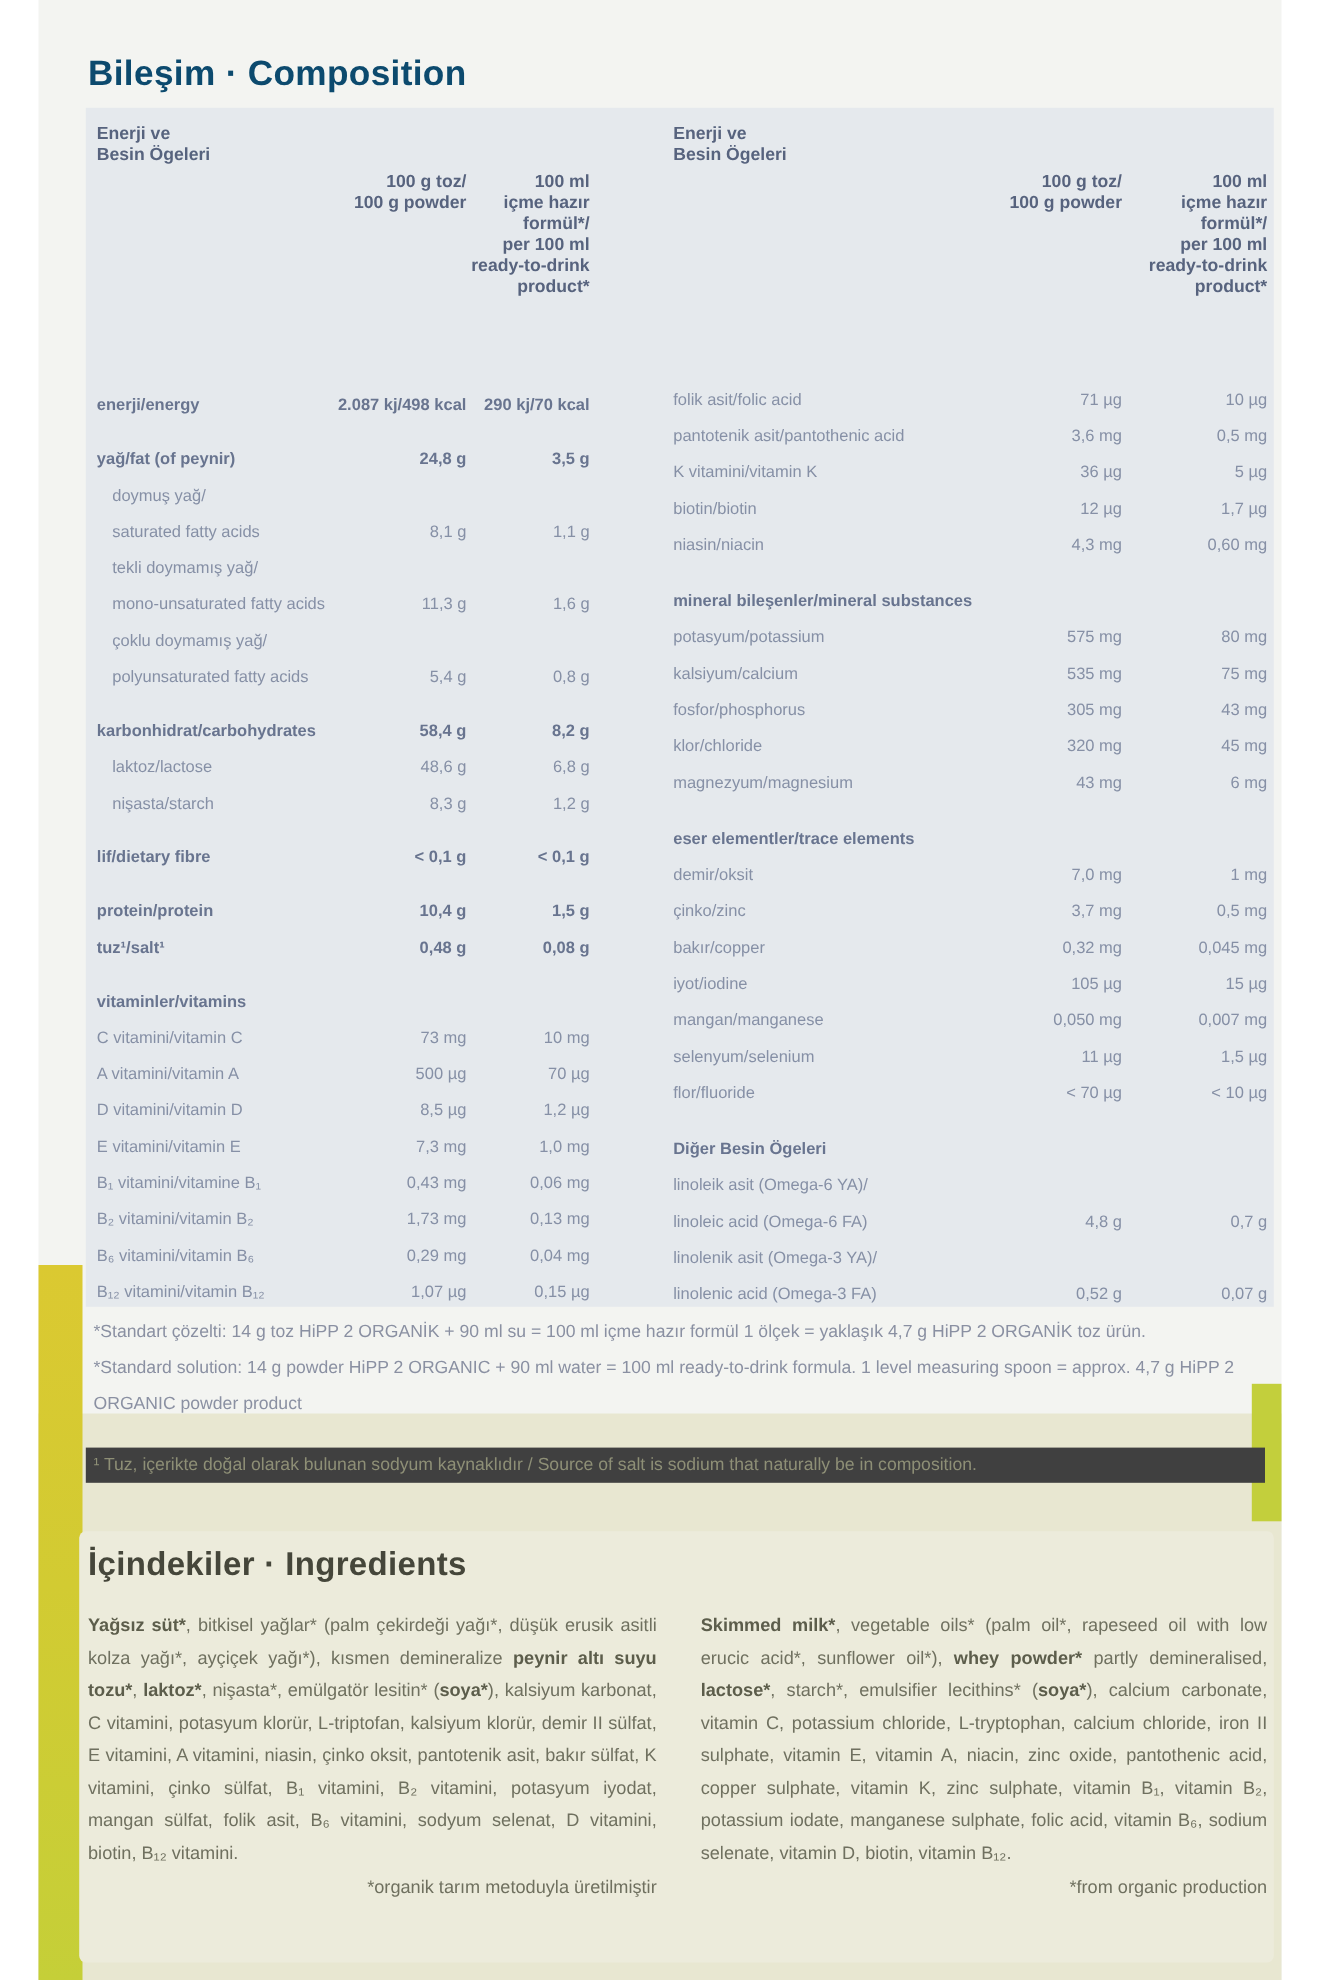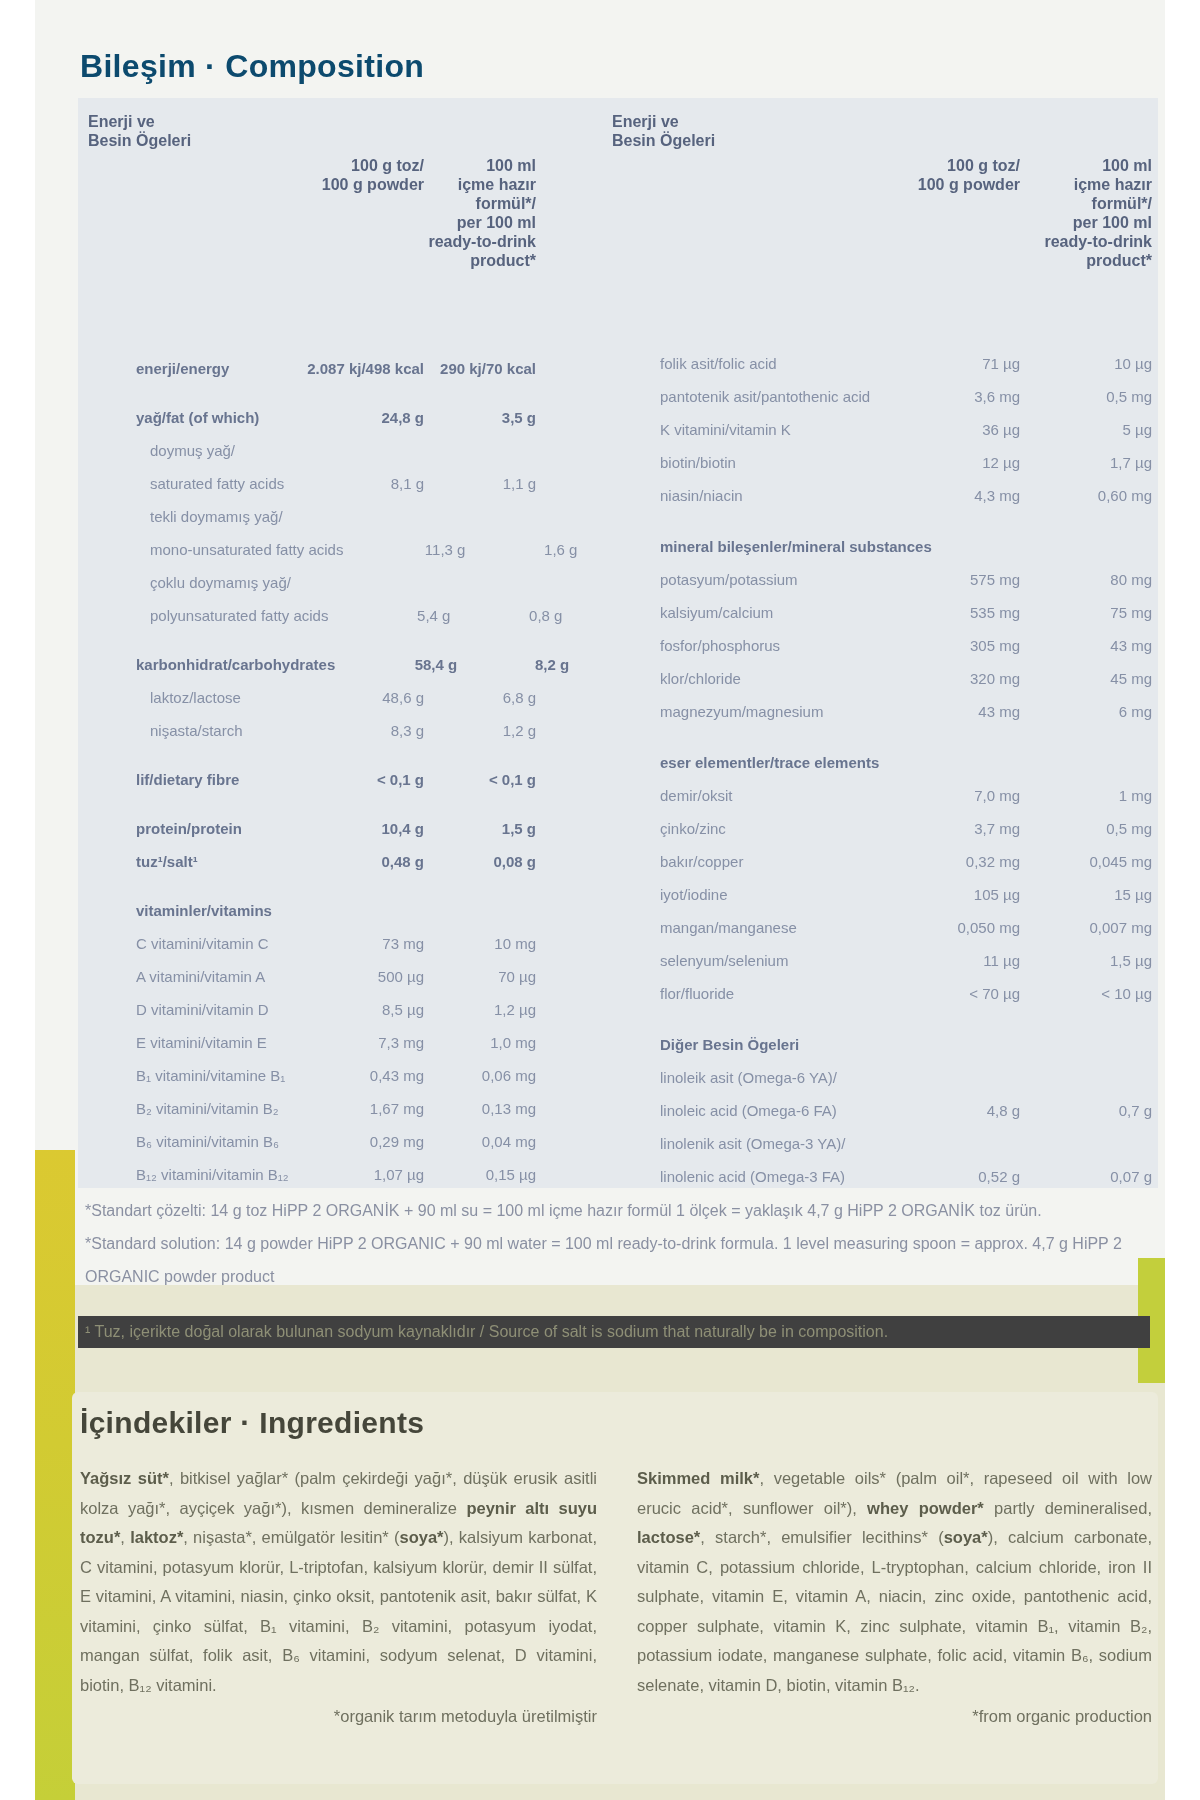--- a/index.html
+++ b/index.html
@@ -26,21 +26,21 @@
   .thead .hc{white-space:pre-line;}
   .thead .hr{text-align:right;margin-top:44px;}
 
   .tbody{display:block;}
   .ntable.left  .tbody{margin-top:82px;}
   .ntable.right .tbody{margin-top:77px;}
 
   .trow{display:grid;align-items:center;height:33px;font-size:15px;color:#8690a6;}
   .ntable.left  .trow{grid-template-columns:1fr 122px 112px;}
   .ntable.right .trow{grid-template-columns:1fr 118px 132px;}
-  .trow .tl{white-space:nowrap;margin-left:48px;}
+  .trow .tl{white-space:nowrap;}
   .trow .tv{text-align:right;white-space:nowrap;}
   .trow.bold{color:#68748f;font-weight:700;}
   .trow.indent .tl{padding-left:14px;}
   .spacer{height:16px;}
   .ntable.right .spacer{height:18px;}
 
   .footnotes{position:absolute;left:85px;top:1194px;width:1062px;font-size:16px;line-height:33px;color:#8a90a2;}
   .footnotes p{margin:0;}
   .fn3{position:absolute;left:78px;top:1316px;width:1072px;background:#404040;font-size:16px;
        color:#8e8f76;padding:7px 8px 7px 7px;box-sizing:border-box;}
@@ -80,21 +80,21 @@
 product*</div>
     </div>
     <div class="tbody" id="left-body">
         <div class="trow bold">
           <span class="tl">enerji/energy</span>
           <span class="tv">2.087 kj/498 kcal</span>
           <span class="tv">290 kj/70 kcal</span>
         </div>
         <div class="spacer"></div>
         <div class="trow bold">
-          <span class="tl">yağ/fat (of which)</span>
+          <span class="tl">yağ/fat (of peynir)</span>
           <span class="tv">24,8 g</span>
           <span class="tv">3,5 g</span>
         </div>
         <div class="trow indent">
           <span class="tl">doymuş yağ/</span>
           <span class="tv"></span>
           <span class="tv"></span>
         </div>
         <div class="trow indent">
           <span class="tl">saturated fatty acids</span>
@@ -180,21 +180,21 @@
           <span class="tv">7,3 mg</span>
           <span class="tv">1,0 mg</span>
         </div>
         <div class="trow">
           <span class="tl">B₁ vitamini/vitamine B₁</span>
           <span class="tv">0,43 mg</span>
           <span class="tv">0,06 mg</span>
         </div>
         <div class="trow">
           <span class="tl">B₂ vitamini/vitamin B₂</span>
-          <span class="tv">1,67 mg</span>
+          <span class="tv">1,73 mg</span>
           <span class="tv">0,13 mg</span>
         </div>
         <div class="trow">
           <span class="tl">B₆ vitamini/vitamin B₆</span>
           <span class="tv">0,29 mg</span>
           <span class="tv">0,04 mg</span>
         </div>
         <div class="trow">
           <span class="tl">B₁₂ vitamini/vitamin B₁₂</span>
           <span class="tv">1,07 µg</span>

